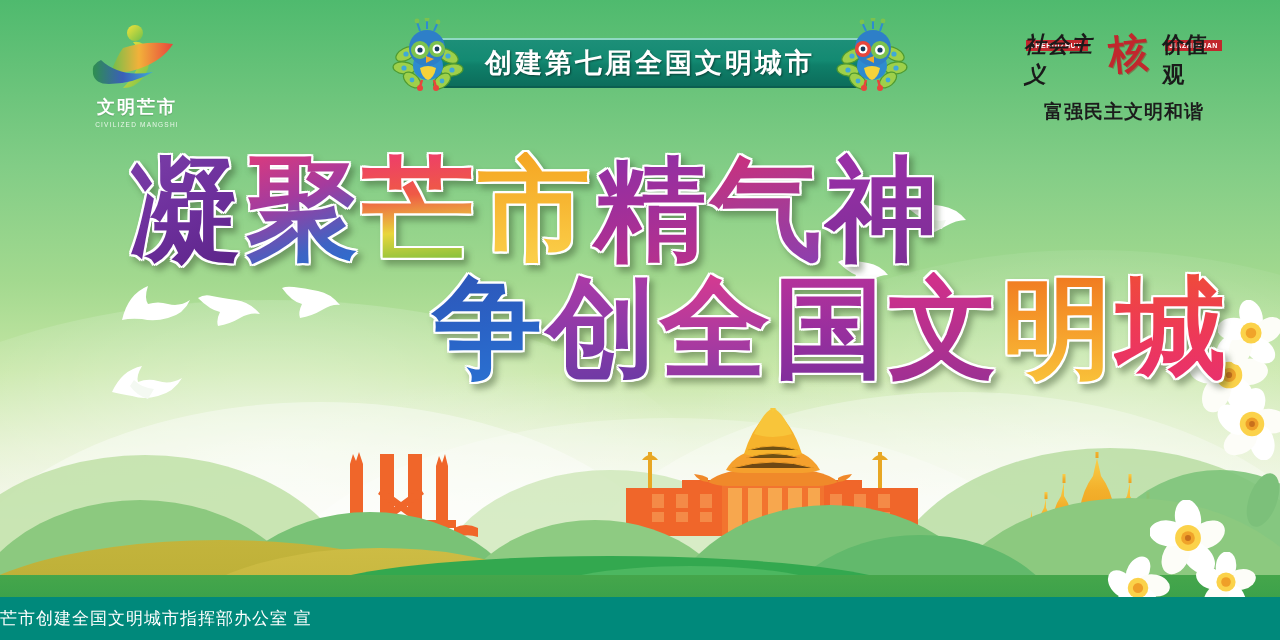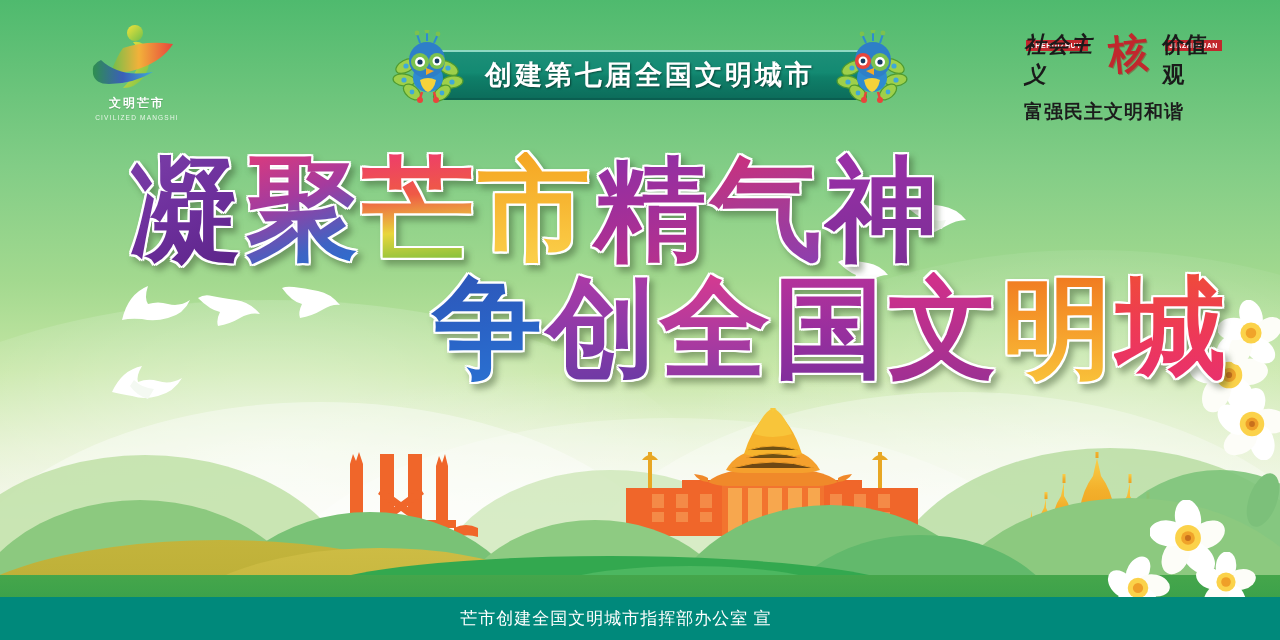--- a/index.html
+++ b/index.html
@@ -106,21 +106,21 @@
     opacity:.9;
   }
 
   
   .bottom-bar {
     position:absolute;
     left:0; bottom:0; width:1280px; height:43px;
     background:#00897b;
     display:flex;
     align-items:center;
-    justify-content:center;
+    justify-content:flex-start;
     padding-right:48px;
   }
   .bottom-bar .credit {
     color:#ffffff;
     font-size:17px;
     letter-spacing:1px;
     white-space:nowrap;
   }
 
   
@@ -130,37 +130,37 @@
     width:130px; height:110px;
     text-align:center;
   }
   .logo-mark {
     position:relative;
     width:100px; height:70px;
     margin:0 auto;
   }
   .logo-cn {
     margin-top:3px;
-    font-size:12px;
+    font-size:18px;
     font-weight:bold;
     color:#ffffff;
     letter-spacing:2px;
     text-shadow:0 1px 1px rgba(0,0,0,.18);
   }
   .logo-py {
     font-size:6.5px;
     color:#e8f6e8;
     letter-spacing:1.2px;
     margin-top:2px;
   }
 
   
   .ribbon-wrap {
     position:absolute;
-    left:390px; top:28px;
+    left:390px; top:16px;
     width:520px; height:82px;
   }
   .ribbon-bar {
     position:absolute;
     left:46px; top:22px;
     width:428px; height:50px;
     background:linear-gradient(to bottom,#1d8f78 0%,#138a72 45%,#0f7f69 55%,#0c6d5b 100%);
     border-top:2px solid #8fd9c3;
     border-bottom:2px solid #0a5e50;
   }
@@ -223,21 +223,21 @@
     line-height:1;
     text-align:center;
     transform:rotate(-6deg);
     text-shadow:1px 1px 0 rgba(150,20,20,.4);
   }
   .values-rows {
     margin-top:9px;
   }
   .values-row {
     display:flex;
-    justify-content:flex-start;
+    justify-content:center;
     font-size:19px;
     font-weight:bold;
     color:#1c1c1c;
     margin-bottom:8px;
     letter-spacing:1px;
   }
   .values-row span { white-space:nowrap; }
 
   
   .headline {

